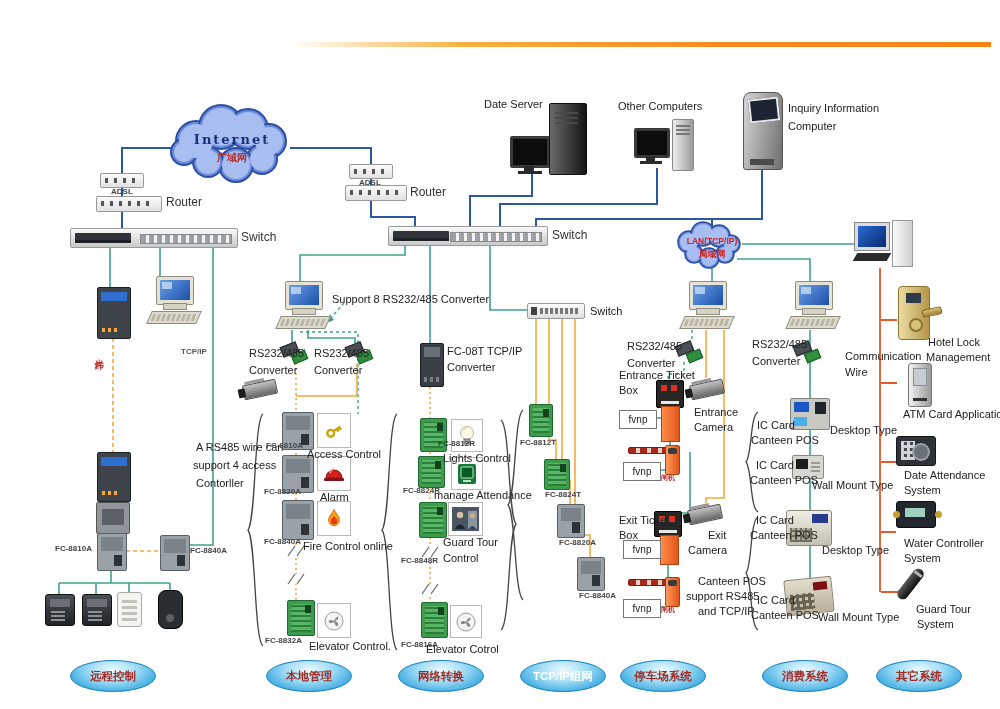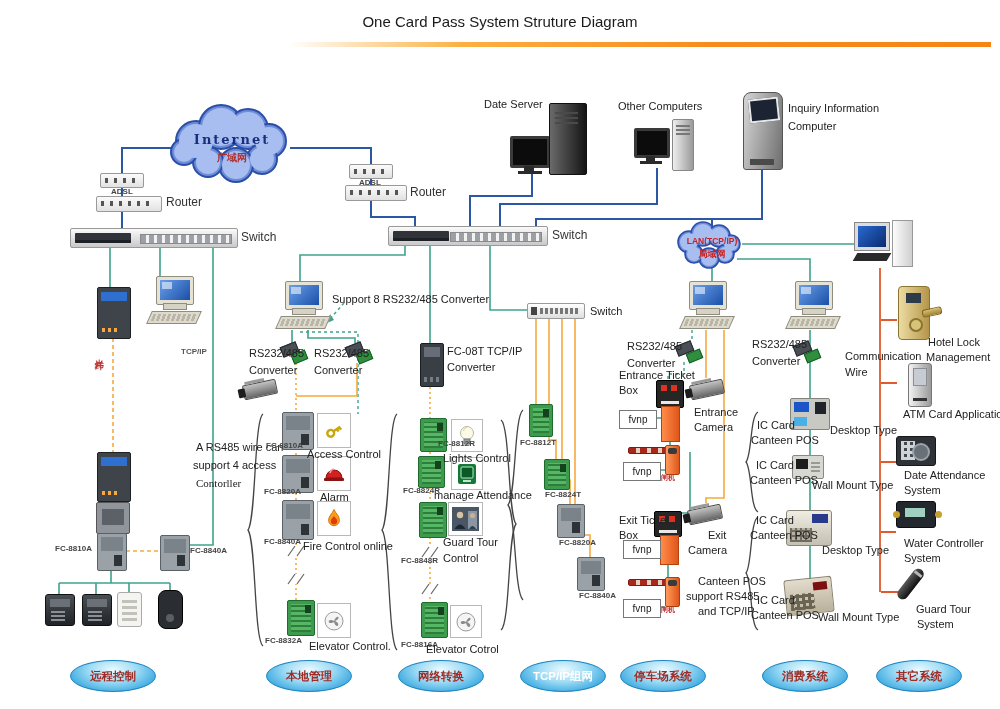--- a/index.html
+++ b/index.html
@@ -293,21 +293,20 @@
           <circle cx="703" cy="234" r="10"></circle>
           <circle cx="719" cy="236" r="9"></circle>
         <circle cx="731" cy="244" r="7"></circle>
           <circle cx="725" cy="254" r="7"></circle>
           <circle cx="709" cy="258" r="8"></circle>
         <circle cx="694" cy="254" r="7"></circle>
       </g>
     </g>
   </svg>
 
-  <div class="title">One Card Pass System Struture Diagram</div>
   <div class="titlebar"></div>
 
   <div class="lb inet-t ctr" style="left:182px;top:133px;width:100px;">Internet</div>
   <div class="lb inet-s ctr" style="left:182px;top:152px;width:100px;">广域网</div>
   <div class="lb lan-t ctr" style="left:676px;top:237px;width:72px;">LAN(TCP/IP)</div>
   <div class="lb lan-t ctr" style="left:676px;top:249px;width:72px;font-size:9px;">局域网</div>
 
   <div class="dev modem" style="left:100px;top:173px;width:42px;height:13px;"></div>
   <div class="lb f8" style="left:111px;top:187px;">ADSL</div>
   <div class="dev routerbox" style="left:96px;top:196px;width:64px;height:14px;"></div>
@@ -375,21 +374,21 @@
   <div class="lb" style="left:332px;top:293px;">Support 8 RS232/485 Converter</div>
   <div class="dev convpair" style="left:281px;top:342px;"></div>
   <div class="dev convpair" style="left:346px;top:342px;"></div>
   <div class="lb" style="left:249px;top:347px;">RS232/485</div>
   <div class="lb" style="left:249px;top:364px;">Converter</div>
   <div class="lb" style="left:314px;top:347px;">RS232/485</div>
   <div class="lb" style="left:314px;top:364px;">Converter</div>
   <div class="dev cam" style="left:243px;top:382px;"></div>
   <div class="lb" style="left:196px;top:441px;">A RS485 wire can</div>
   <div class="lb" style="left:193px;top:459px;">support 4 access</div>
-  <div class="lb" style="left:196px;top:477px;font-family:Liberation Serif, serif;">Contorller</div>
+  <div class="lb" style="left:196px;top:477px;">Contorller</div>
 
   <div class="dev bgray" style="left:282px;top:412px;width:30px;height:36px;"></div>
   <div class="lb f8" style="left:266px;top:441px;">FC-8810A</div>
   <div class="dev ibox" style="left:317px;top:413px;width:32px;height:33px;">
     <svg width="20" height="20" viewBox="0 0 20 20">
         <g transform="rotate(-35 10 10)">
           <circle cx="6" cy="10" r="3.4" fill="none" stroke="#c9a60e" stroke-width="2.4"></circle>
           <path d="M9.5 10 h8 M13.5 10 v3 M16.5 10 v3" stroke="#c9a60e" stroke-width="2.4" fill="none"></path>
         </g>
       </svg>

